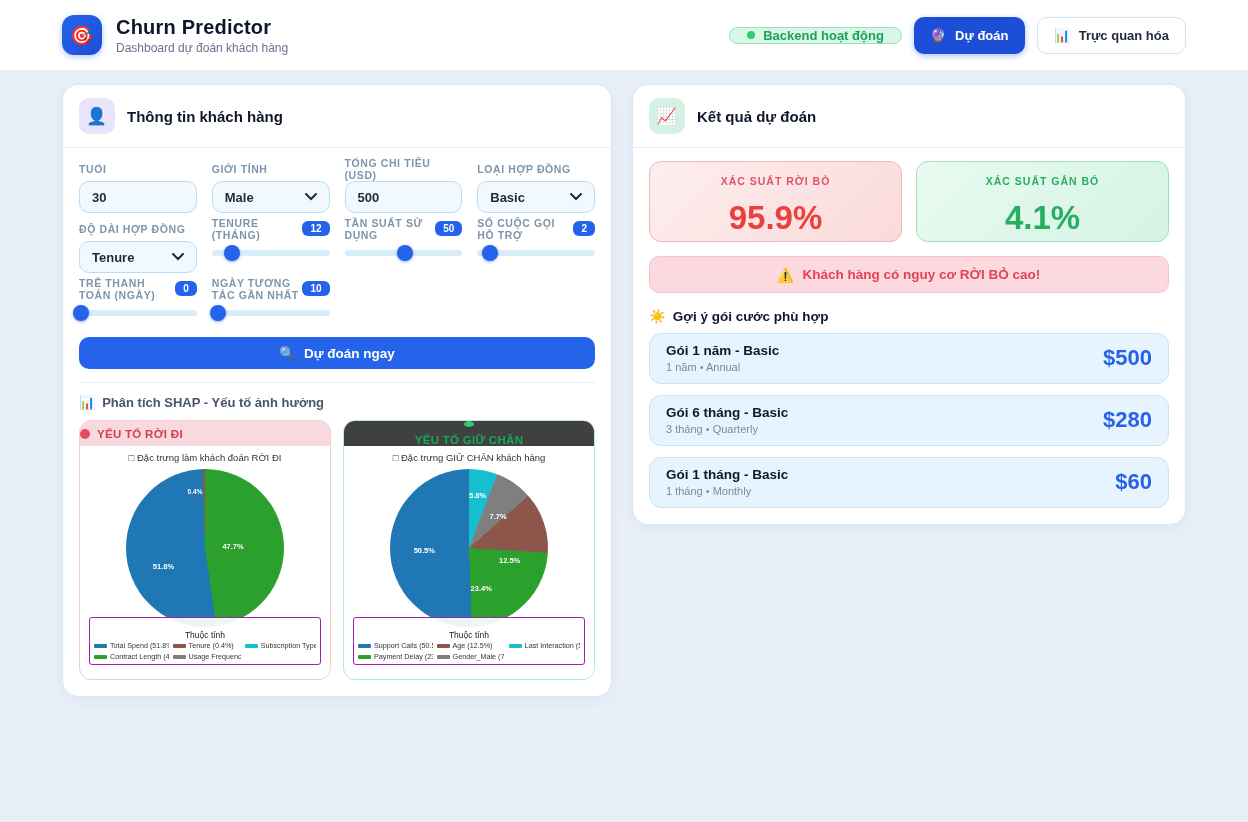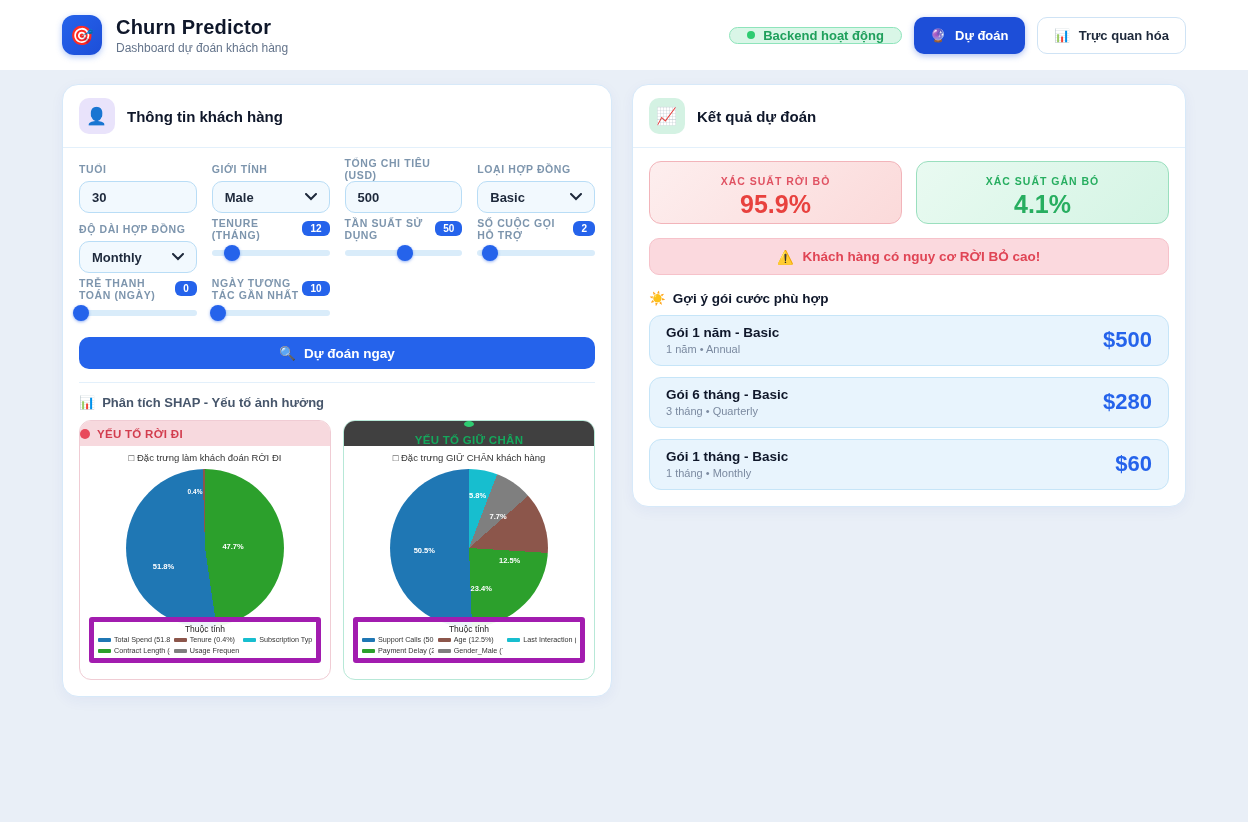--- a/index.html
+++ b/index.html
@@ -68,34 +68,34 @@
   .panel-head.churn { background:#f7d9de; color:#d23d4e; }
   .panel-head.retain { background:#404040; color:#14a85c;flex-direction:column; }
   .panel-dot { width:10px; height:10px; border-radius:50%; }
   .panel-dot.red { background:#e8495b; }
   .panel-dot.green { background:#2ecc71; }
   .panel-body { padding:6px 6px 8px; position:relative; height:233px; }
   .chart-mini-title { text-align:center; font-size:9.5px; color:#333; height:13px; }
   .pie { width:158px; height:158px; border-radius:50%; margin:4px auto 0; position:relative; }
   .pie-label { position:absolute; font-size:7.5px; font-weight:700; color:#fff; white-space:nowrap; }
   .legend { position:relative; z-index:2; margin:-10px 3px 0; background:rgba(255,255,255,.92);
-    border:5px solid #a21caf; border-radius:3px; padding:2px 4px 3px; }
+    border:1px solid #a21caf; border-radius:3px; padding:12px 4px 3px; }
   .legend-title { text-align:center; font-size:8.5px; color:#222; margin-bottom:1px; }
   .legend-grid { display:grid; grid-template-columns:1.15fr 1.05fr 1.1fr; column-gap:4px; row-gap:2px; }
   .legend-item { display:flex; align-items:center; gap:3px; font-size:7.2px; color:#333; white-space:nowrap; overflow:hidden; }
   .legend-swatch { width:13px; height:4px; border-radius:1px; flex:none; }
   
   .prob-grid { display:grid; grid-template-columns:1fr 1fr; gap:14px; }
   .prob-box { border-radius:12px; text-align:center; padding:13px 10px 4px; }
   .prob-box.churn { background:linear-gradient(135deg,#fdeeee,#fbdada); border:1px solid #f2b4ba; }
   .prob-box.retain { background:linear-gradient(135deg,#e9faf1,#d4f4e4); border:1px solid #9adfbe; }
   .prob-label { font-size:10.5px; font-weight:700; letter-spacing:1px; }
   .prob-box.churn .prob-label { color:#e05262; }
   .prob-box.retain .prob-label { color:#27ae60; }
-  .prob-value { font-size:25px; font-weight:800; margin-top:3px; }
+  .prob-value { font-size:33px; font-weight:800; margin-top:12px; }
   .prob-box.churn .prob-value { color:#e8413e; }
   .prob-box.retain .prob-value { color:#27ae60; }
   .warning-banner { margin-top:14px; background:#fbd9de; border:1px solid #f6c2ca; border-radius:10px;
     height:37px; display:flex; align-items:center; justify-content:center; gap:8px;
     color:#e04555; font-size:13.5px; font-weight:700; }
   .suggest-title { display:flex; align-items:center; gap:7px; font-size:13.5px; font-weight:800;
     color:#0f172a; margin:15px 0 9px; }
   .package-card { background:#e8f4fd; border:1px solid #c6e5f8; border-radius:12px; padding:9px 16px 10px;
     display:flex; align-items:center; justify-content:space-between; margin-bottom:11px; }
   .package-card:last-child { margin-bottom:0; }
@@ -187,21 +187,21 @@
                 <path d="M1 1l5 5 5-5" fill="none" stroke="#1e293b" stroke-width="2" stroke-linecap="round"></path>
               </svg>
           </div>
         </div>
 
         <div>
           <div class="field-label-row">
               <span class="field-label">ĐỘ DÀI HỢP ĐỒNG</span>
             </div>
           <div class="select-box">
-            <span>Monthly</span>
+            <span>Tenure</span>
             <svg class="chevron" viewBox="0 0 12 8">
                 <path d="M1 1l5 5 5-5" fill="none" stroke="#1e293b" stroke-width="2" stroke-linecap="round"></path>
               </svg>
           </div>
         </div>
         <div>
           <div class="field-label-row">
             <span class="field-label">TENURE (THÁNG)</span>
             <span class="value-badge">12</span>
           </div>

